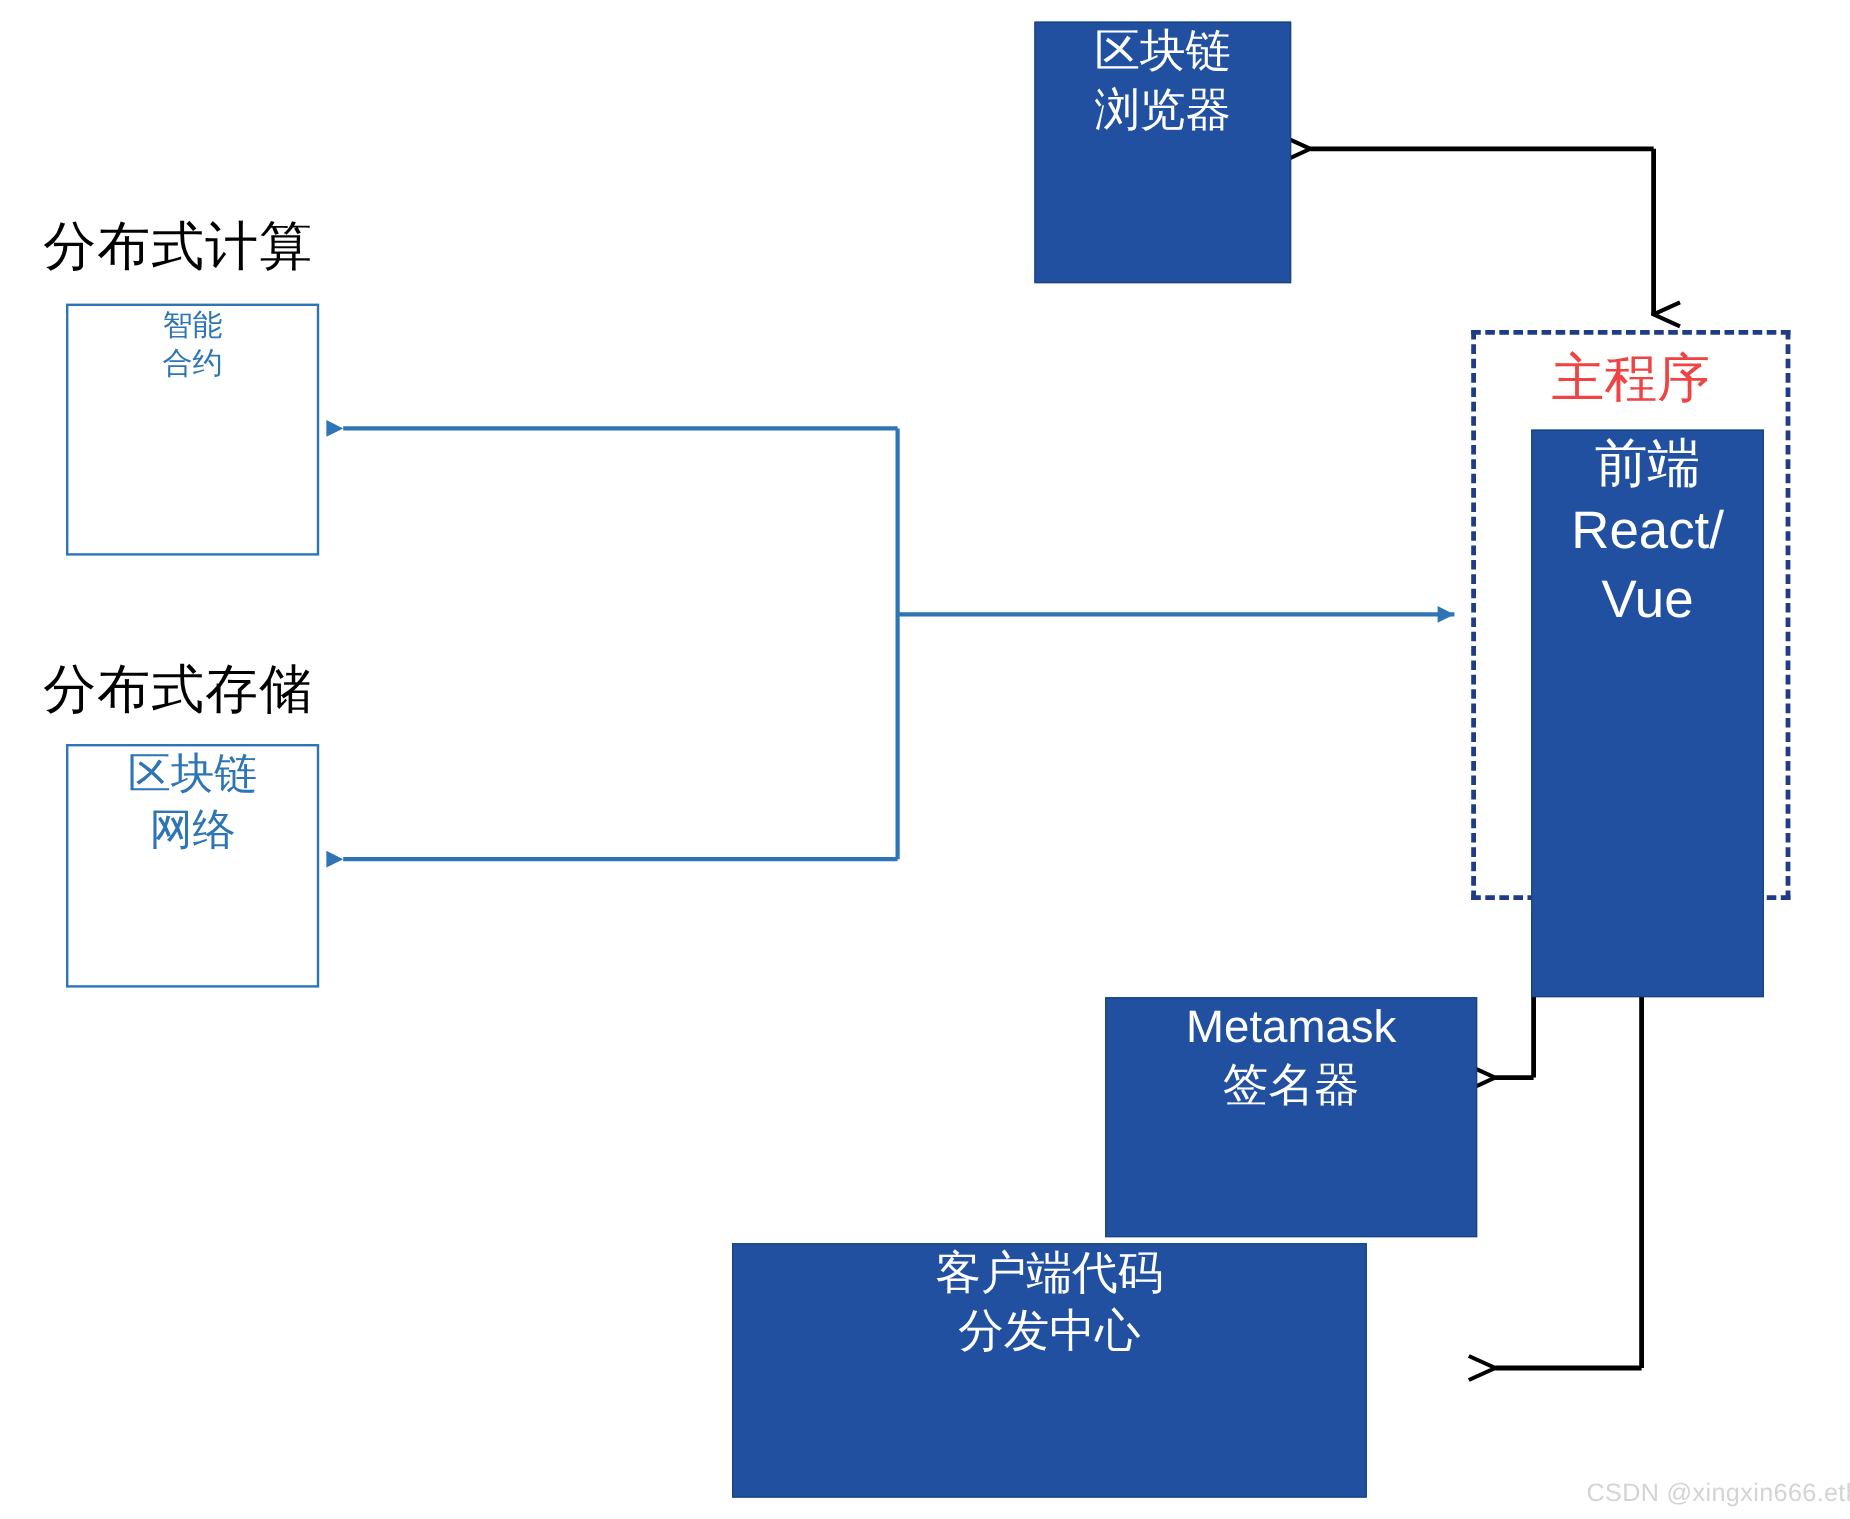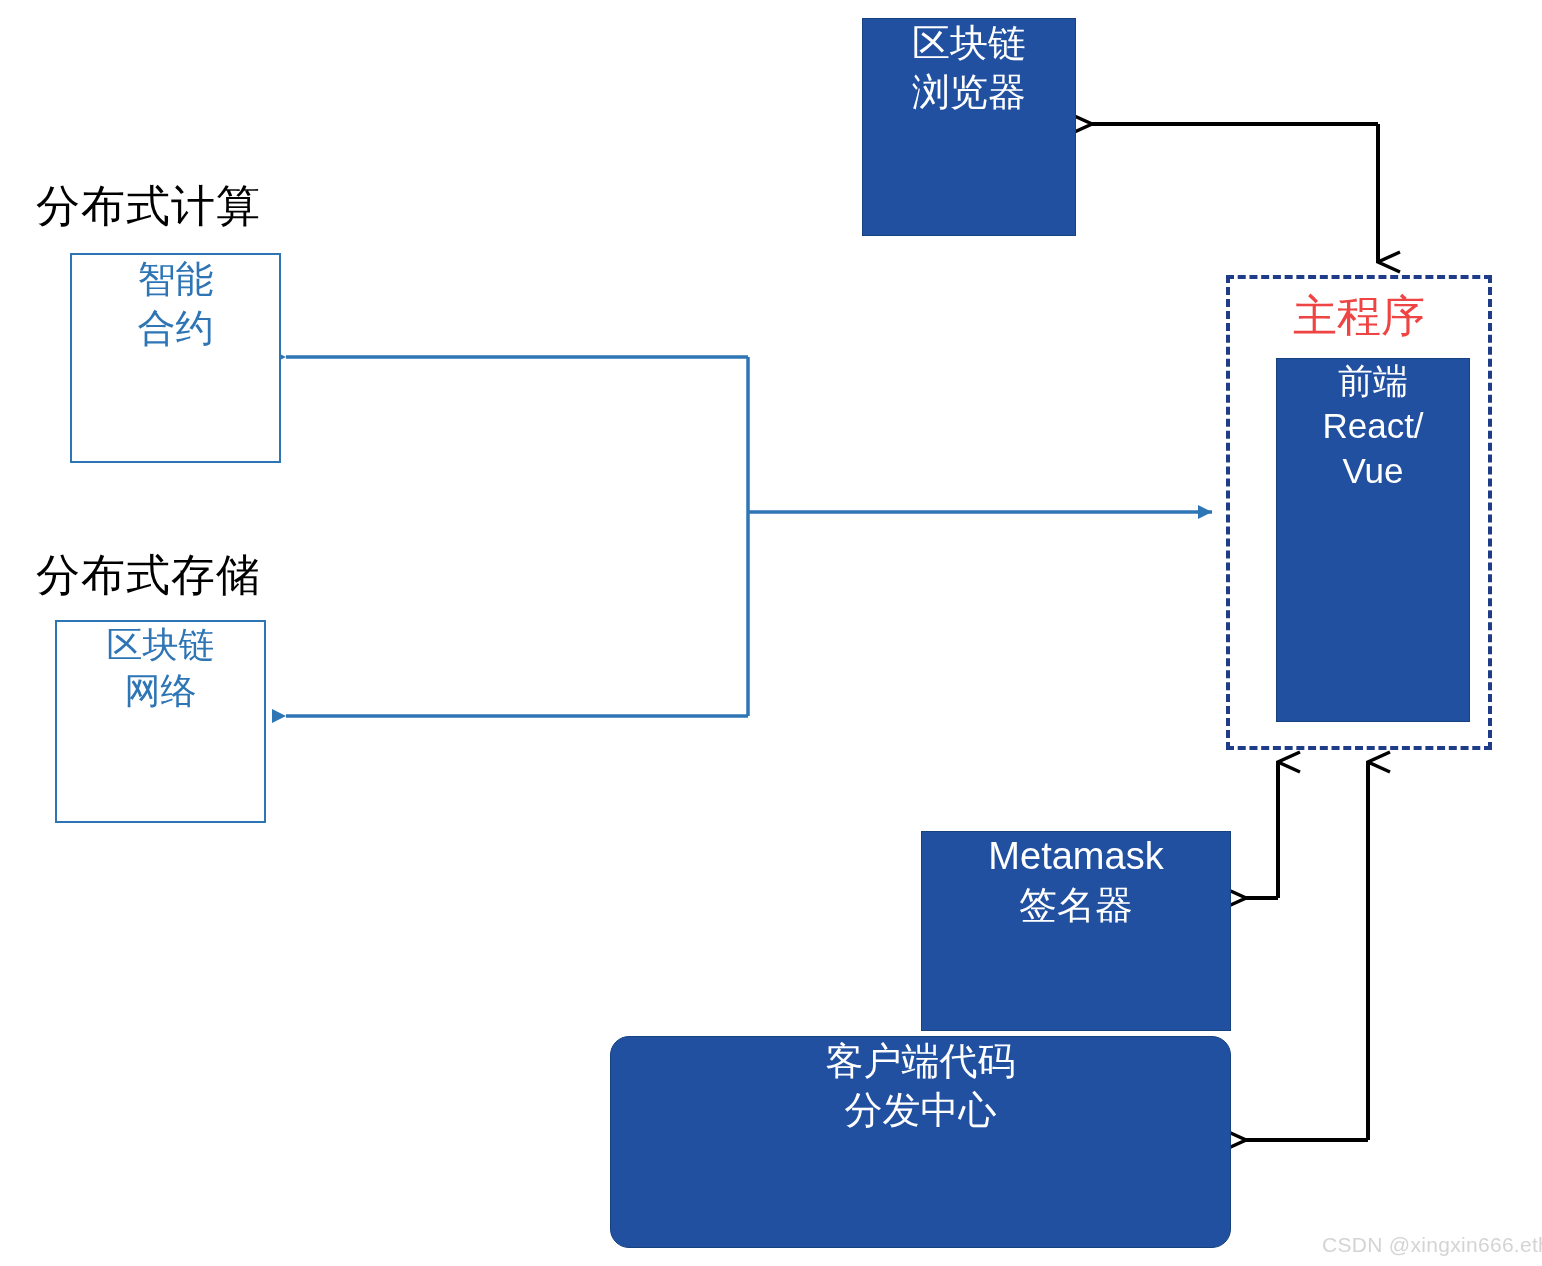--- a/index.html
+++ b/index.html
@@ -146,45 +146,45 @@
 
   <div class="section-heading" style="left:36px; top:551px;">分布式存储</div>
 
   <div class="section-heading" style="left:36px; top:182px;">分布式计算</div>
 
   <div class="node filled" style="left:862px; top:18px; width:214px; height:218px; font-size:38px;">
     <span class="node-label">区块链
 浏览器</span>
   </div>
 
-  <div class="node outlined" style="left:55px; top:253px; width:211px; height:210px; font-size:38px;margin-left:15px;">
+  <div class="node outlined" style="left:55px; top:253px; width:211px; height:210px; font-size:25px;">
     <span class="node-label">智能
 合约</span>
   </div>
 
   <div class="node outlined" style="left:55px; top:620px; width:211px; height:203px; font-size:36px;">
     <span class="node-label">区块链
 网络</span>
   </div>
 
   <div class="dashed-group" style="left:1226px; top:275px; width:266px; height:475px;"></div>
 
   <div class="group-title" style="left:1226px; top:292px; width:266px;">主程序</div>
 
-  <div class="node filled" style="left:1276px; top:358px; width:194px; height:364px; font-size:35px;">
+  <div class="node filled" style="left:1276px; top:358px; width:194px; height:473px; font-size:44px;">
     <span class="node-label">前端
 React/
 Vue</span>
   </div>
 
   <div class="node filled" style="left:921px; top:831px; width:310px; height:200px; font-size:38px;">
     <span class="node-label">Metamask
 签名器</span>
   </div>
 
-  <div class="node filled" style="left:610px; top:1036px; width:621px; height:212px; font-size:38px;border-radius:19px;">
+  <div class="node filled" style="left:610px; top:1036px; width:529px; height:212px; font-size:38px;">
     <span class="node-label">客户端代码
 分发中心</span>
   </div>
 
   <div class="watermark" style="left:1322px; top:1233px;">CSDN @xingxin666.eth</div>
 
 </div>
 
 </body></html>

